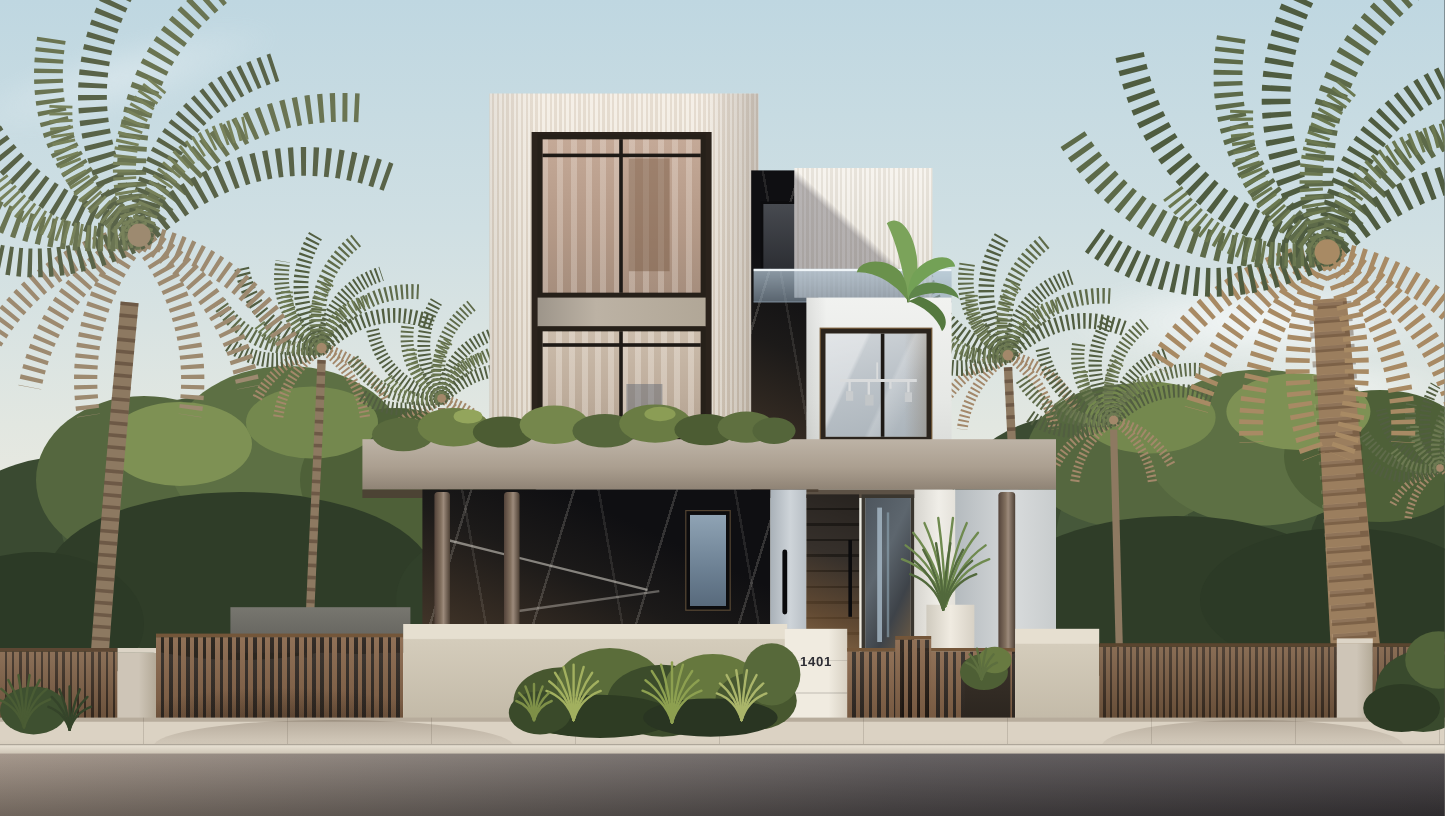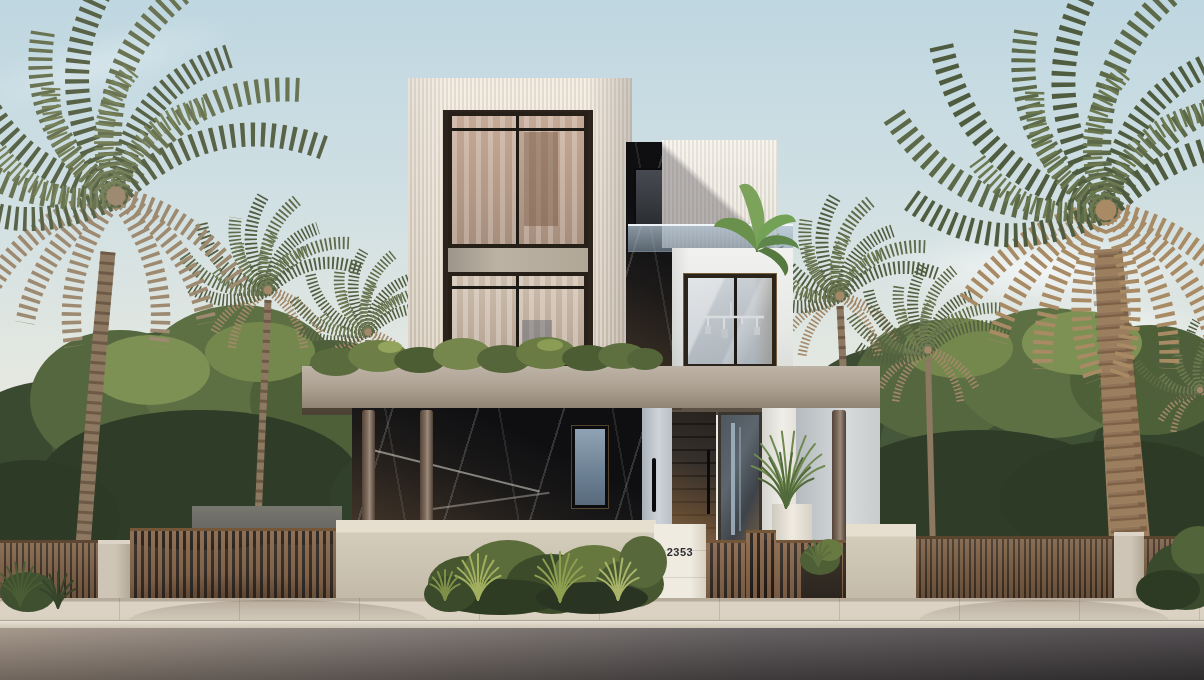--- a/index.html
+++ b/index.html
@@ -339,21 +339,21 @@
   <div class="a slats" style="left:0;top:540px;width:98px;height:62px;"></div>
   <div class="a conc-post" style="left:98px;top:540px;width:32px;height:62px;"></div>
   <div class="a slats-gate" style="left:130px;top:528px;width:206px;height:74px;">
     <div class="a" style="left:0;top:0;width:206px;height:71px;
                 background:radial-gradient(120% 95% at 50% 118%,rgba(36,27,19,.55),rgba(0,0,0,0) 62%);"></div>
   </div>
   <div class="a cream-wall" style="left:336px;top:520px;width:320px;height:82px;"></div>
   <div class="a" style="left:654px;top:524px;width:52px;height:84px;
               background:repeating-linear-gradient(180deg,rgba(0,0,0,0) 0 26px,rgba(0,0,0,.10) 26px 27px),
                          linear-gradient(90deg,#f0ebe0 0 70%,#d8d1c3);">
-    <div class="house-num">2353</div>
+    <div class="house-num">1401</div>
   </div>
   <div class="a slats-gate" style="left:706px;top:540px;width:140px;height:62px;"></div>
   <div class="a slats-gate" style="left:746px;top:530px;width:30px;height:72px;"></div>
   <div class="a" style="left:804px;top:550px;width:38px;height:54px;
               background:linear-gradient(180deg,#3a322a,#2a241e);"></div>
   <div class="a cream-wall" style="left:846px;top:524px;width:70px;height:80px;"></div>
   <div class="a slats-right" style="left:916px;top:536px;width:198px;height:66px;"></div>
   <div class="a conc-post" style="left:1114px;top:532px;width:30px;height:70px;"></div>
   <div class="a slats-right" style="left:1144px;top:536px;width:60px;height:66px;"></div>
 

